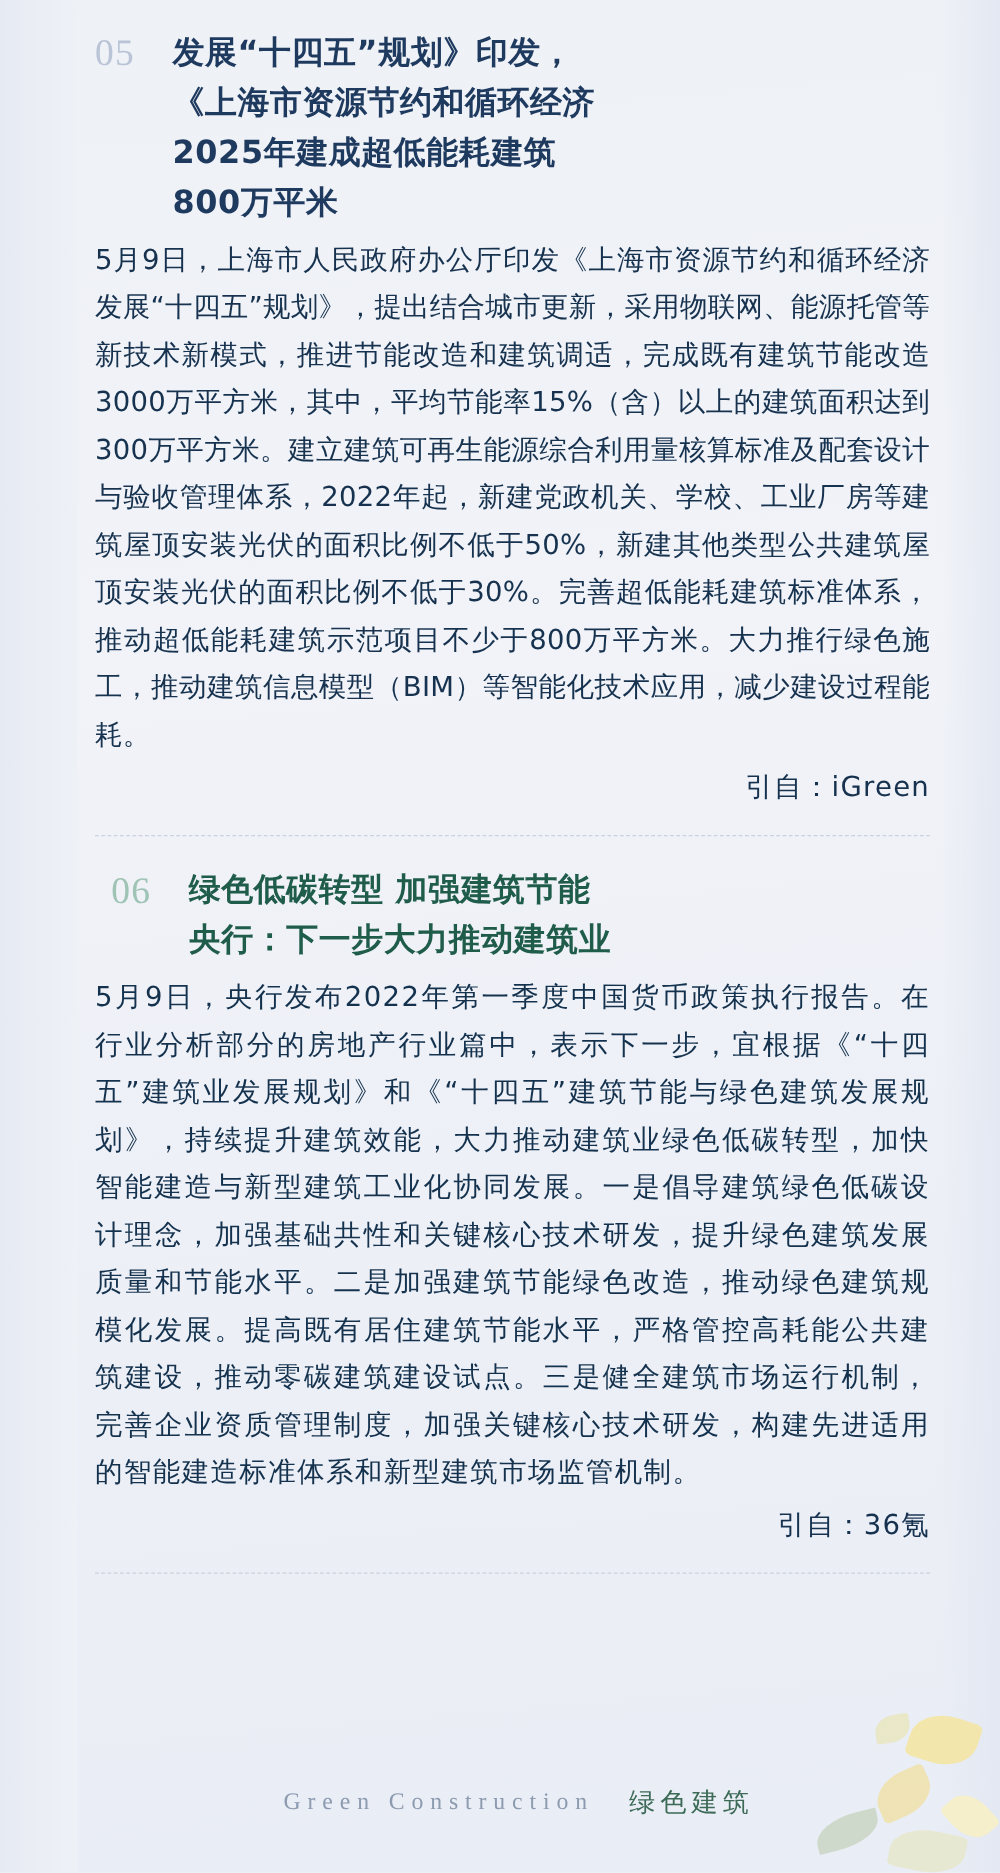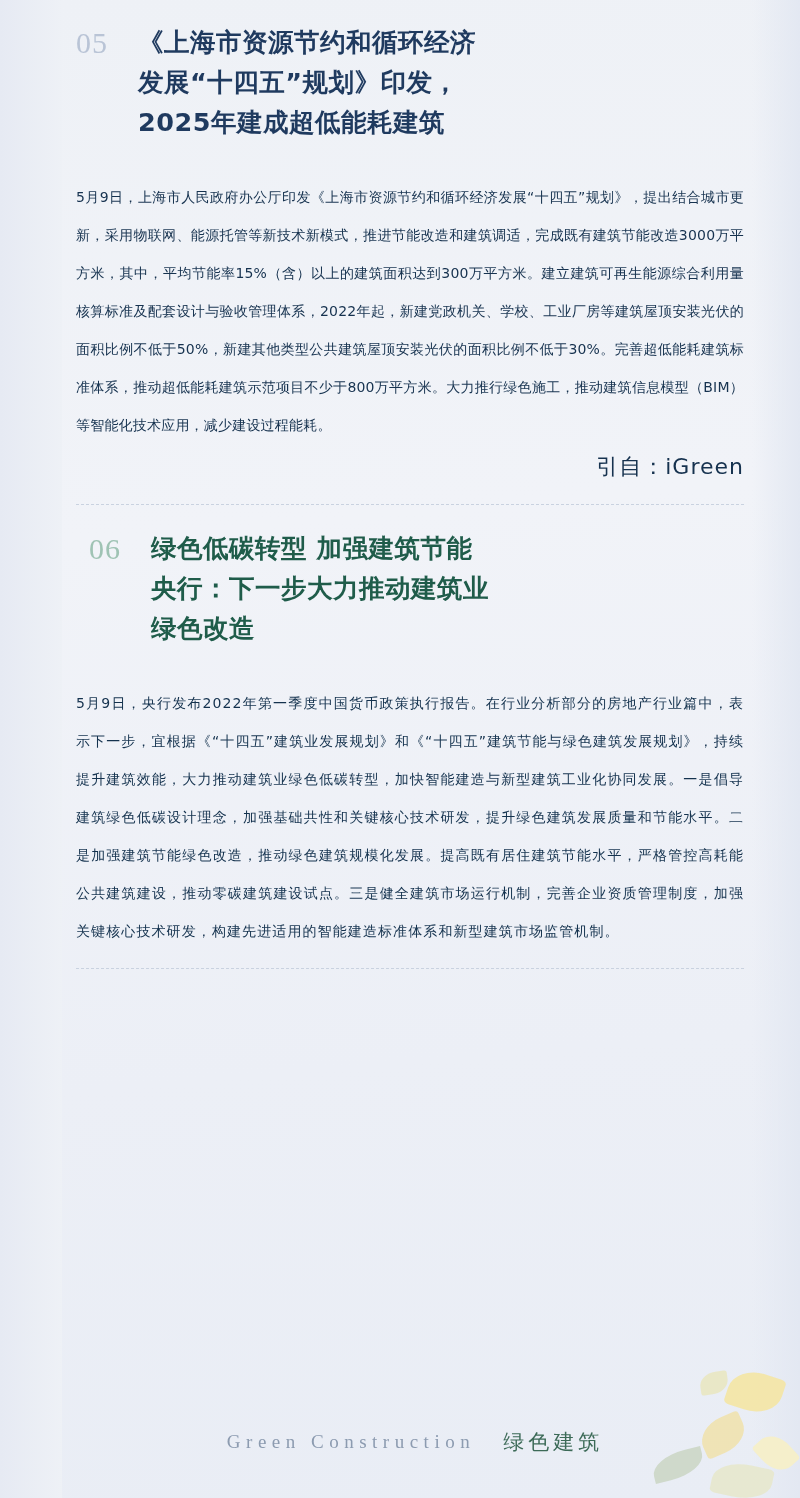--- a/index.html
+++ b/index.html
@@ -75,23 +75,23 @@
     white-space: nowrap;
   }
   .article.green .headline {
     color: #1f5c4a;
   }
   .article.green .num {
     color: #9fc3b4;
     margin-left: 13px;
   }
   .body {
-    margin-top: 36px;
-    font-family: "DejaVu Sans", sans-serif;
-    font-size: 14px;
+    margin-top: 8px;
+    font-family: "DejaVu Sans", sans-serif;
+    font-size: 22px;
     line-height: 38px;
     color: #16324f;
     text-align: justify;
     letter-spacing: 0.2px;
   }
   .article.green .body {
     color: #14324e;
     letter-spacing: 1.1px;
   }
   .source {
@@ -157,40 +157,41 @@
 <body>
 
 <div class="page">
 
   <div class="content">
 
     <div class="article">
       <div class="art-head">
         <div class="num">05</div>
         <div class="headline">
+          <span class="ln">发展“十四五”规划》印发，</span>
           <span class="ln">《上海市资源节约和循环经济</span>
-          <span class="ln">发展“十四五”规划》印发，</span>
           <span class="ln">2025年建成超低能耗建筑</span>
+          <span class="ln">800万平米</span>
         </div>
       </div>
       <div class="body">5月9日，上海市人民政府办公厅印发《上海市资源节约和循环经济发展“十四五”规划》，提出结合城市更新，采用物联网、能源托管等新技术新模式，推进节能改造和建筑调适，完成既有建筑节能改造3000万平方米，其中，平均节能率15%（含）以上的建筑面积达到300万平方米。建立建筑可再生能源综合利用量核算标准及配套设计与验收管理体系，2022年起，新建党政机关、学校、工业厂房等建筑屋顶安装光伏的面积比例不低于50%，新建其他类型公共建筑屋顶安装光伏的面积比例不低于30%。完善超低能耗建筑标准体系，推动超低能耗建筑示范项目不少于800万平方米。大力推行绿色施工，推动建筑信息模型（BIM）等智能化技术应用，减少建设过程能耗。</div>
       <div class="source">引自：iGreen</div>
       <div class="divider"></div>
     </div>
 
     <div class="article green">
       <div class="art-head">
         <div class="num">06</div>
         <div class="headline">
           <span class="ln">绿色低碳转型 加强建筑节能</span>
           <span class="ln">央行：下一步大力推动建筑业</span>
-          <span class="ln">绿色改造</span>
         </div>
       </div>
       <div class="body">5月9日，央行发布2022年第一季度中国货币政策执行报告。在行业分析部分的房地产行业篇中，表示下一步，宜根据《“十四五”建筑业发展规划》和《“十四五”建筑节能与绿色建筑发展规划》，持续提升建筑效能，大力推动建筑业绿色低碳转型，加快智能建造与新型建筑工业化协同发展。一是倡导建筑绿色低碳设计理念，加强基础共性和关键核心技术研发，提升绿色建筑发展质量和节能水平。二是加强建筑节能绿色改造，推动绿色建筑规模化发展。提高既有居住建筑节能水平，严格管控高耗能公共建筑建设，推动零碳建筑建设试点。三是健全建筑市场运行机制，完善企业资质管理制度，加强关键核心技术研发，构建先进适用的智能建造标准体系和新型建筑市场监管机制。</div>
+      <div class="source">引自：36氪</div>
       <div class="divider"></div>
     </div>
 
   </div>
 
   <div class="leaf l1"></div>
   <div class="petal p5"></div>
   <div class="petal p4"></div>
   <div class="petal p2"></div>
   <div class="petal p1"></div>

